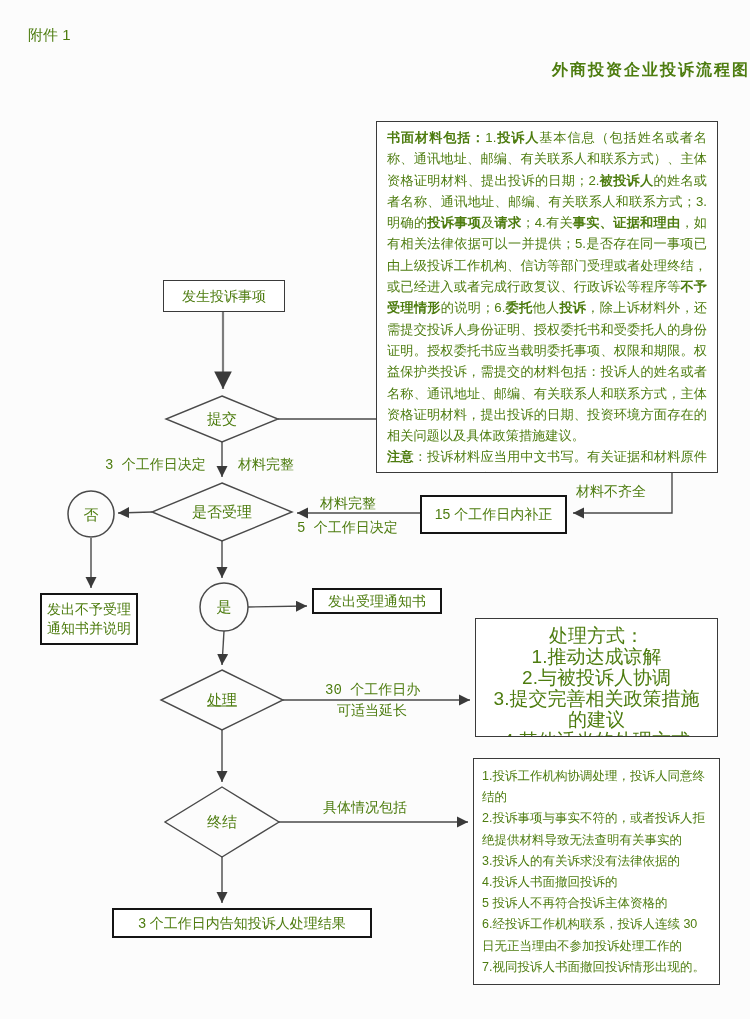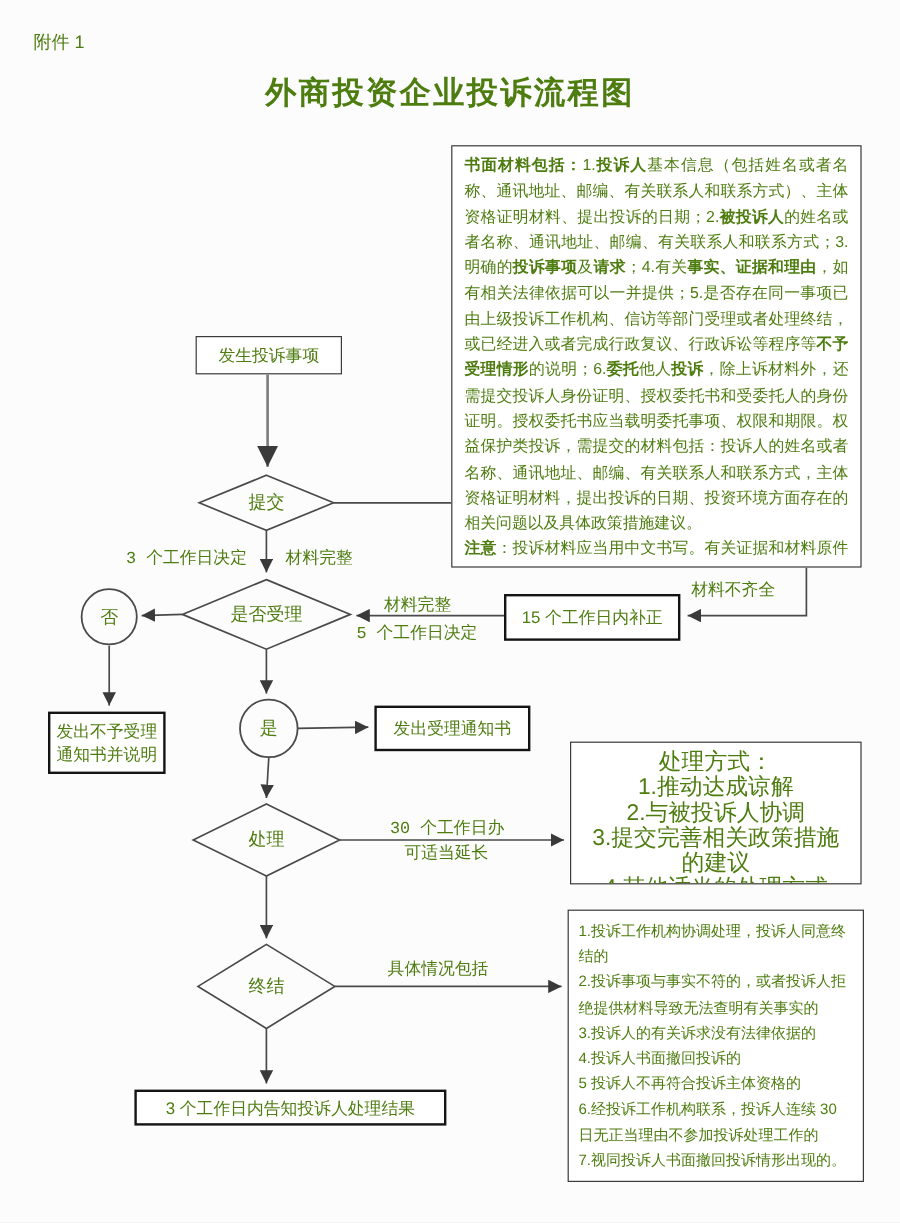--- a/index.html
+++ b/index.html
@@ -4,23 +4,23 @@
 <style>
   html,body { margin:0; padding:0; background:#e8e8e8; }
   .canvas {
     position:relative; width:750px; height:1019px; margin:0 auto;
     background:#fcfcfc; overflow:hidden;
     font-family:"Liberation Sans","DejaVu Sans",sans-serif;
     color:#4d7c0f;
   }
   .attachment { position:absolute; left:28px; top:26px; font-size:15px; }
   .doc-title {
-    position:absolute; left:0; top:60px; width:100%; text-align:center;
+    position:absolute; left:0; top:60px; width:100%; text-align:right;
     font-family:"Liberation Serif","DejaVu Serif",serif;
-    font-size:26px; font-weight:bold; letter-spacing:2px;
+    font-size:16px; font-weight:bold; letter-spacing:2px;
   }
   svg.wires { position:absolute; left:0; top:0; z-index:1; }
   .box {
     position:absolute; z-index:2; background:#fff;
     border:1.5px solid #3a3a3a; box-sizing:border-box;
     display:flex; flex-direction:column; align-items:center; justify-content:center;
     text-align:center; font-size:14px; line-height:19px;
   }
   .box.thick { border-width:2px; border-color:#141414; }
   .textbox {
@@ -77,21 +77,21 @@
     <circle cx="224" cy="607" r="24" fill="#fcfcfc" stroke="#4a4a4a" stroke-width="1.5"></circle>
   </svg>
 
   <div class="box" style="left:163px; top:280px; width:122px; height:32px;">发生投诉事项</div>
 
   <div class="box thick" style="left:40px; top:593px; width:98px; height:52px;">
       <div>发出不予受理</div>
       <div>通知书并说明</div>
     </div>
 
-  <div class="box thick" style="left:312px; top:588px; width:130px; height:38px;">发出受理通知书</div>
+  <div class="box thick" style="left:312px; top:588px; width:130px; height:26px;">发出受理通知书</div>
 
   <div class="box thick" style="left:420px; top:495px; width:147px; height:39px;">15 个工作日内补正</div>
 
   <div class="box thick" style="left:112px; top:908px; width:260px; height:30px;">3 个工作日内告知投诉人处理结果</div>
 
   <div class="textbox info" style="left:376px; top:121px; width:342px; height:352px;">
     <span><span class="b">书面材料包括：</span><span>1.</span><span class="b">投诉人</span><span>基本信息（包括姓名或者名称、通讯地址、邮编、有关联系人和联系方式）、主体资格证明材料、提出投诉的日期；2.</span><span class="b">被投诉人</span><span>的姓名或者名称、通讯地址、邮编、有关联系人和联系方式；3.明确的</span><span class="b">投诉事项</span><span>及</span><span class="b">请求</span><span>；4.有关</span><span class="b">事实、证据和理由</span><span>，如有相关法律依据可以一并提供；5.是否存在同一事项已由上级投诉工作机构、信访等部门受理或者处理终结，或已经进入或者完成行政复议、行政诉讼等程序等</span><span class="b">不予受理情形</span><span>的说明；6.</span><span class="b">委托</span><span>他人</span><span class="b">投诉</span><span>，除上诉材料外，还需提交投诉人身份证明、授权委托书和受委托人的身份证明。授权委托书应当载明委托事项、权限和期限。权益保护类投诉，需提交的材料包括：投诉人的姓名或者名称、通讯地址、邮编、有关联系人和联系方式，主体资格证明材料，提出投诉的日期、投资环境方面存在的相关问题以及具体政策措施建议。</span></span><br>
     <span><span class="b">注意</span><span>：投诉材料应当用中文书写。有关证据和材料原件以外文书写的，应提交中文翻译件。</span></span>
   </div>
 
@@ -112,21 +112,21 @@
       <div>4.投诉人书面撤回投诉的</div>
       <div>5 投诉人不再符合投诉主体资格的</div>
       <div>6.经投诉工作机构联系，投诉人连续 30 日无正当理由不参加投诉处理工作的</div>
       <div>7.视同投诉人书面撤回投诉情形出现的。</div>
     </div>
 
   <div class="node-label" style="left:222px; top:419px;">提交</div>
   <div class="node-label" style="left:222px; top:512px;">是否受理</div>
   <div class="node-label" style="left:91px; top:515px;">否</div>
   <div class="node-label" style="left:224px; top:607px;">是</div>
-  <div class="node-label" style="left:222px; top:700px;">处理</div>
+  <div class="node-label" style="left:222px; top:700px;text-decoration:underline;">处理</div>
   <div class="node-label" style="left:222px; top:822px;">终结</div>
 
   <div class="label" style="left:105px; top:456px;">3 个工作日决定</div>
   <div class="label" style="left:238px; top:456px;">材料完整</div>
   <div class="label" style="left:320px; top:495px;">材料完整</div>
   <div class="label" style="left:297px; top:519px;">5 个工作日决定</div>
   <div class="label" style="left:576px; top:483px;">材料不齐全</div>
   <div class="label" style="left:325px; top:681px;">30 个工作日办</div>
   <div class="label" style="left:337px; top:702px;">可适当延长</div>
   <div class="label" style="left:323px; top:799px;">具体情况包括</div>

